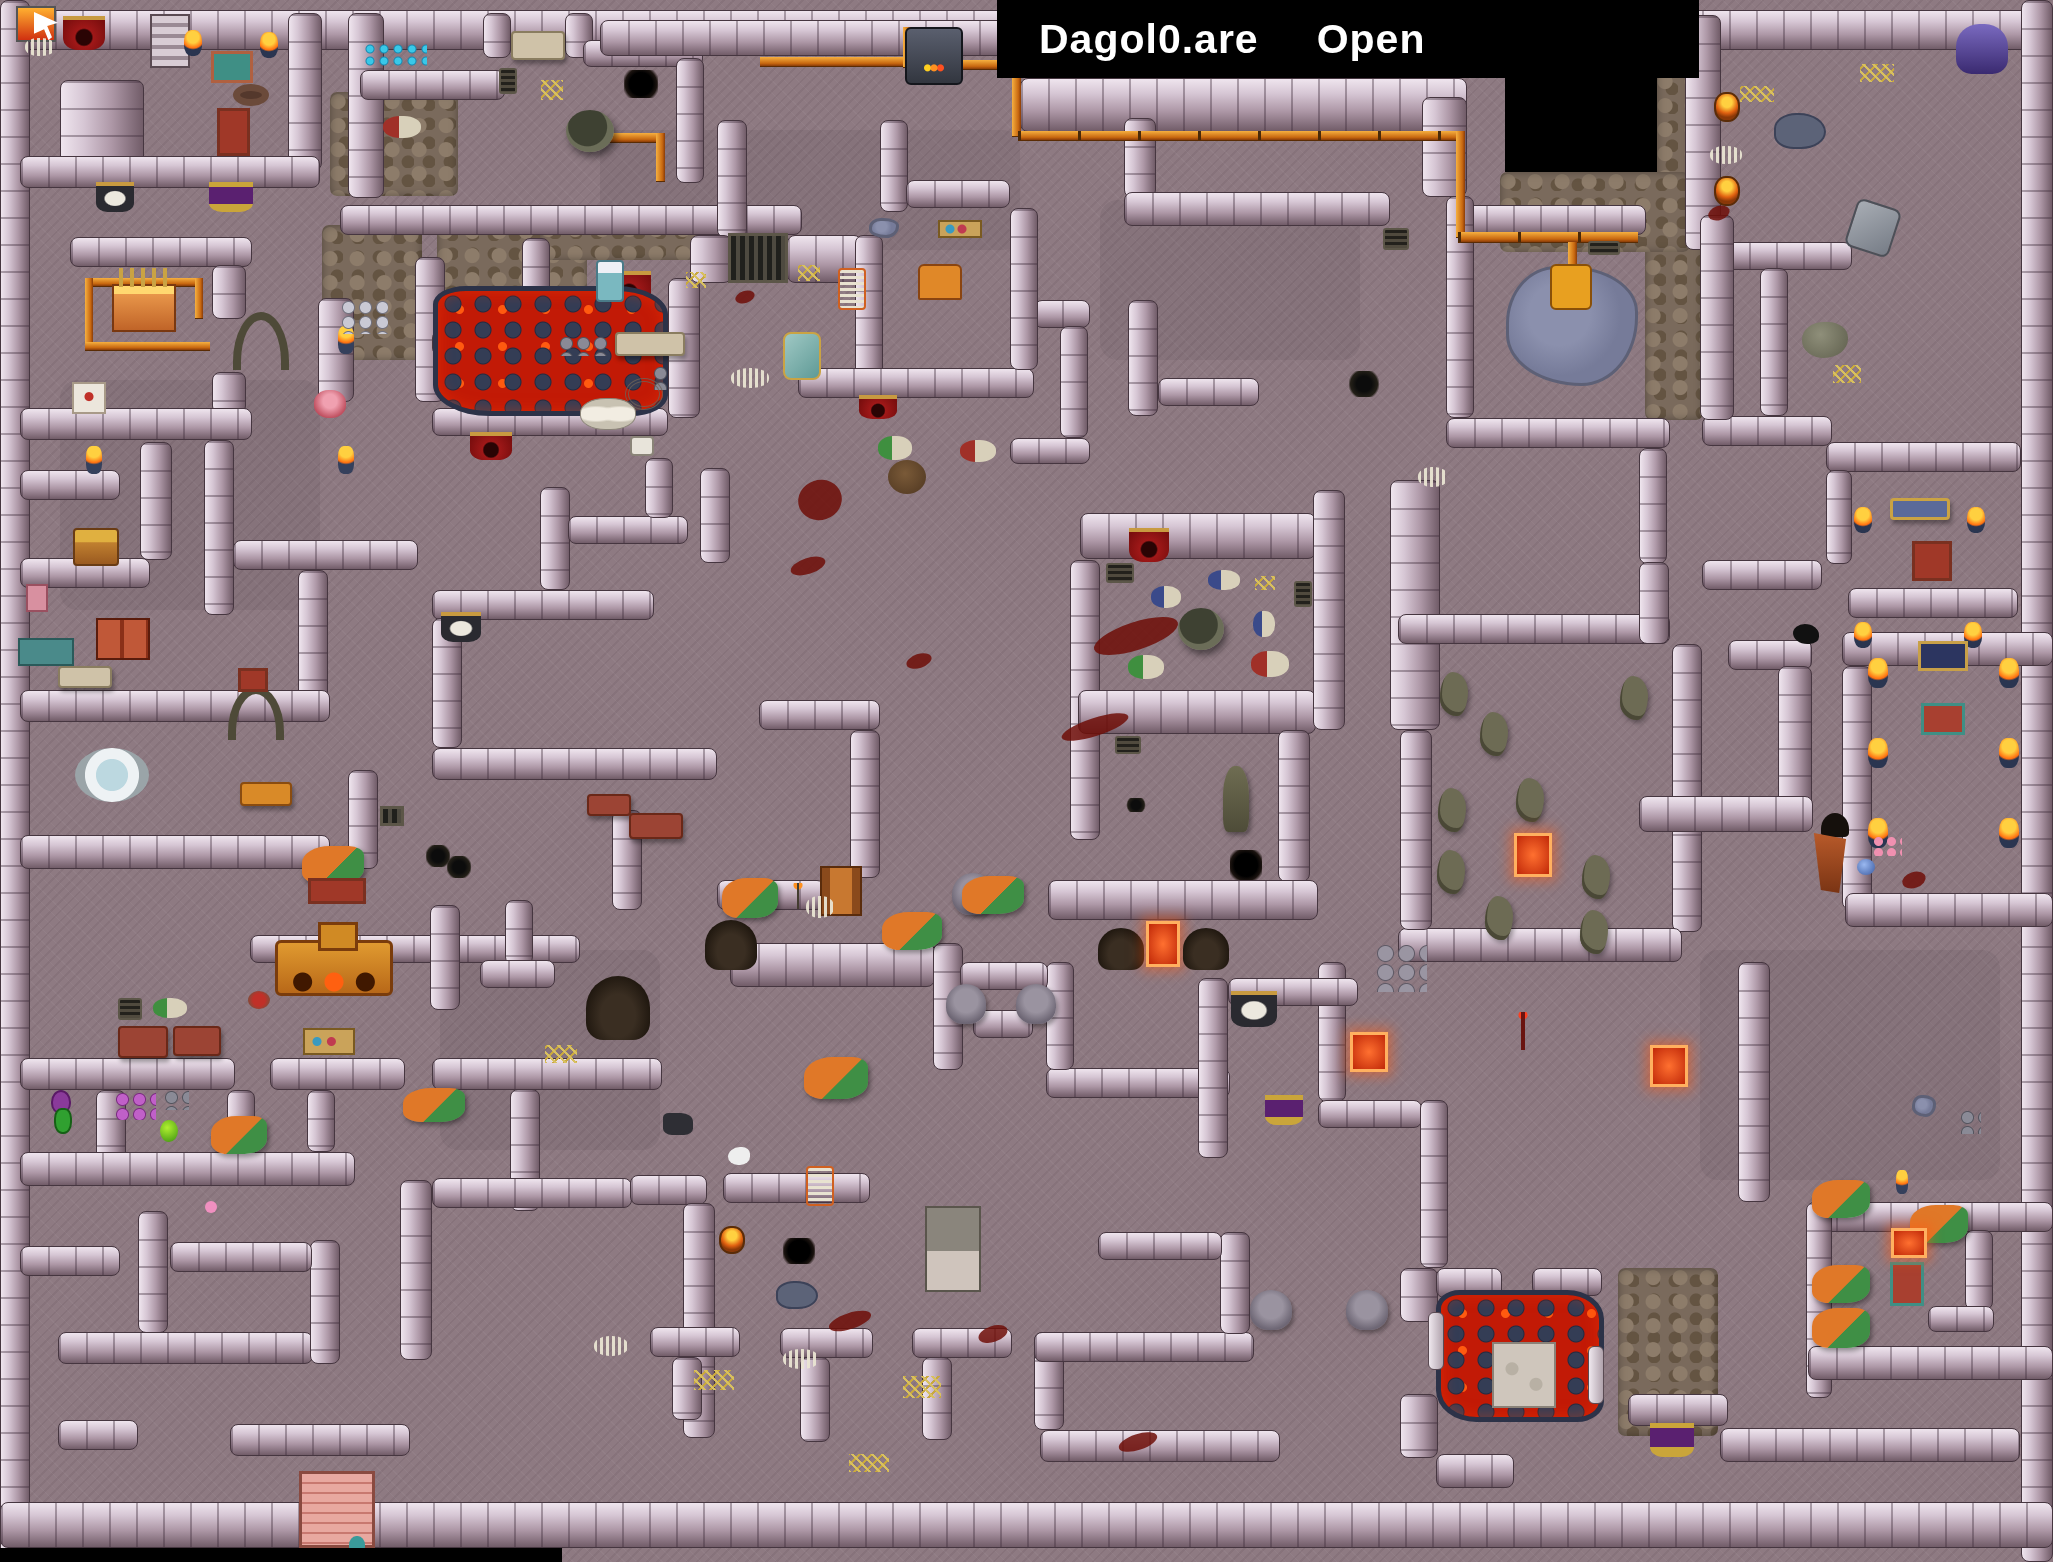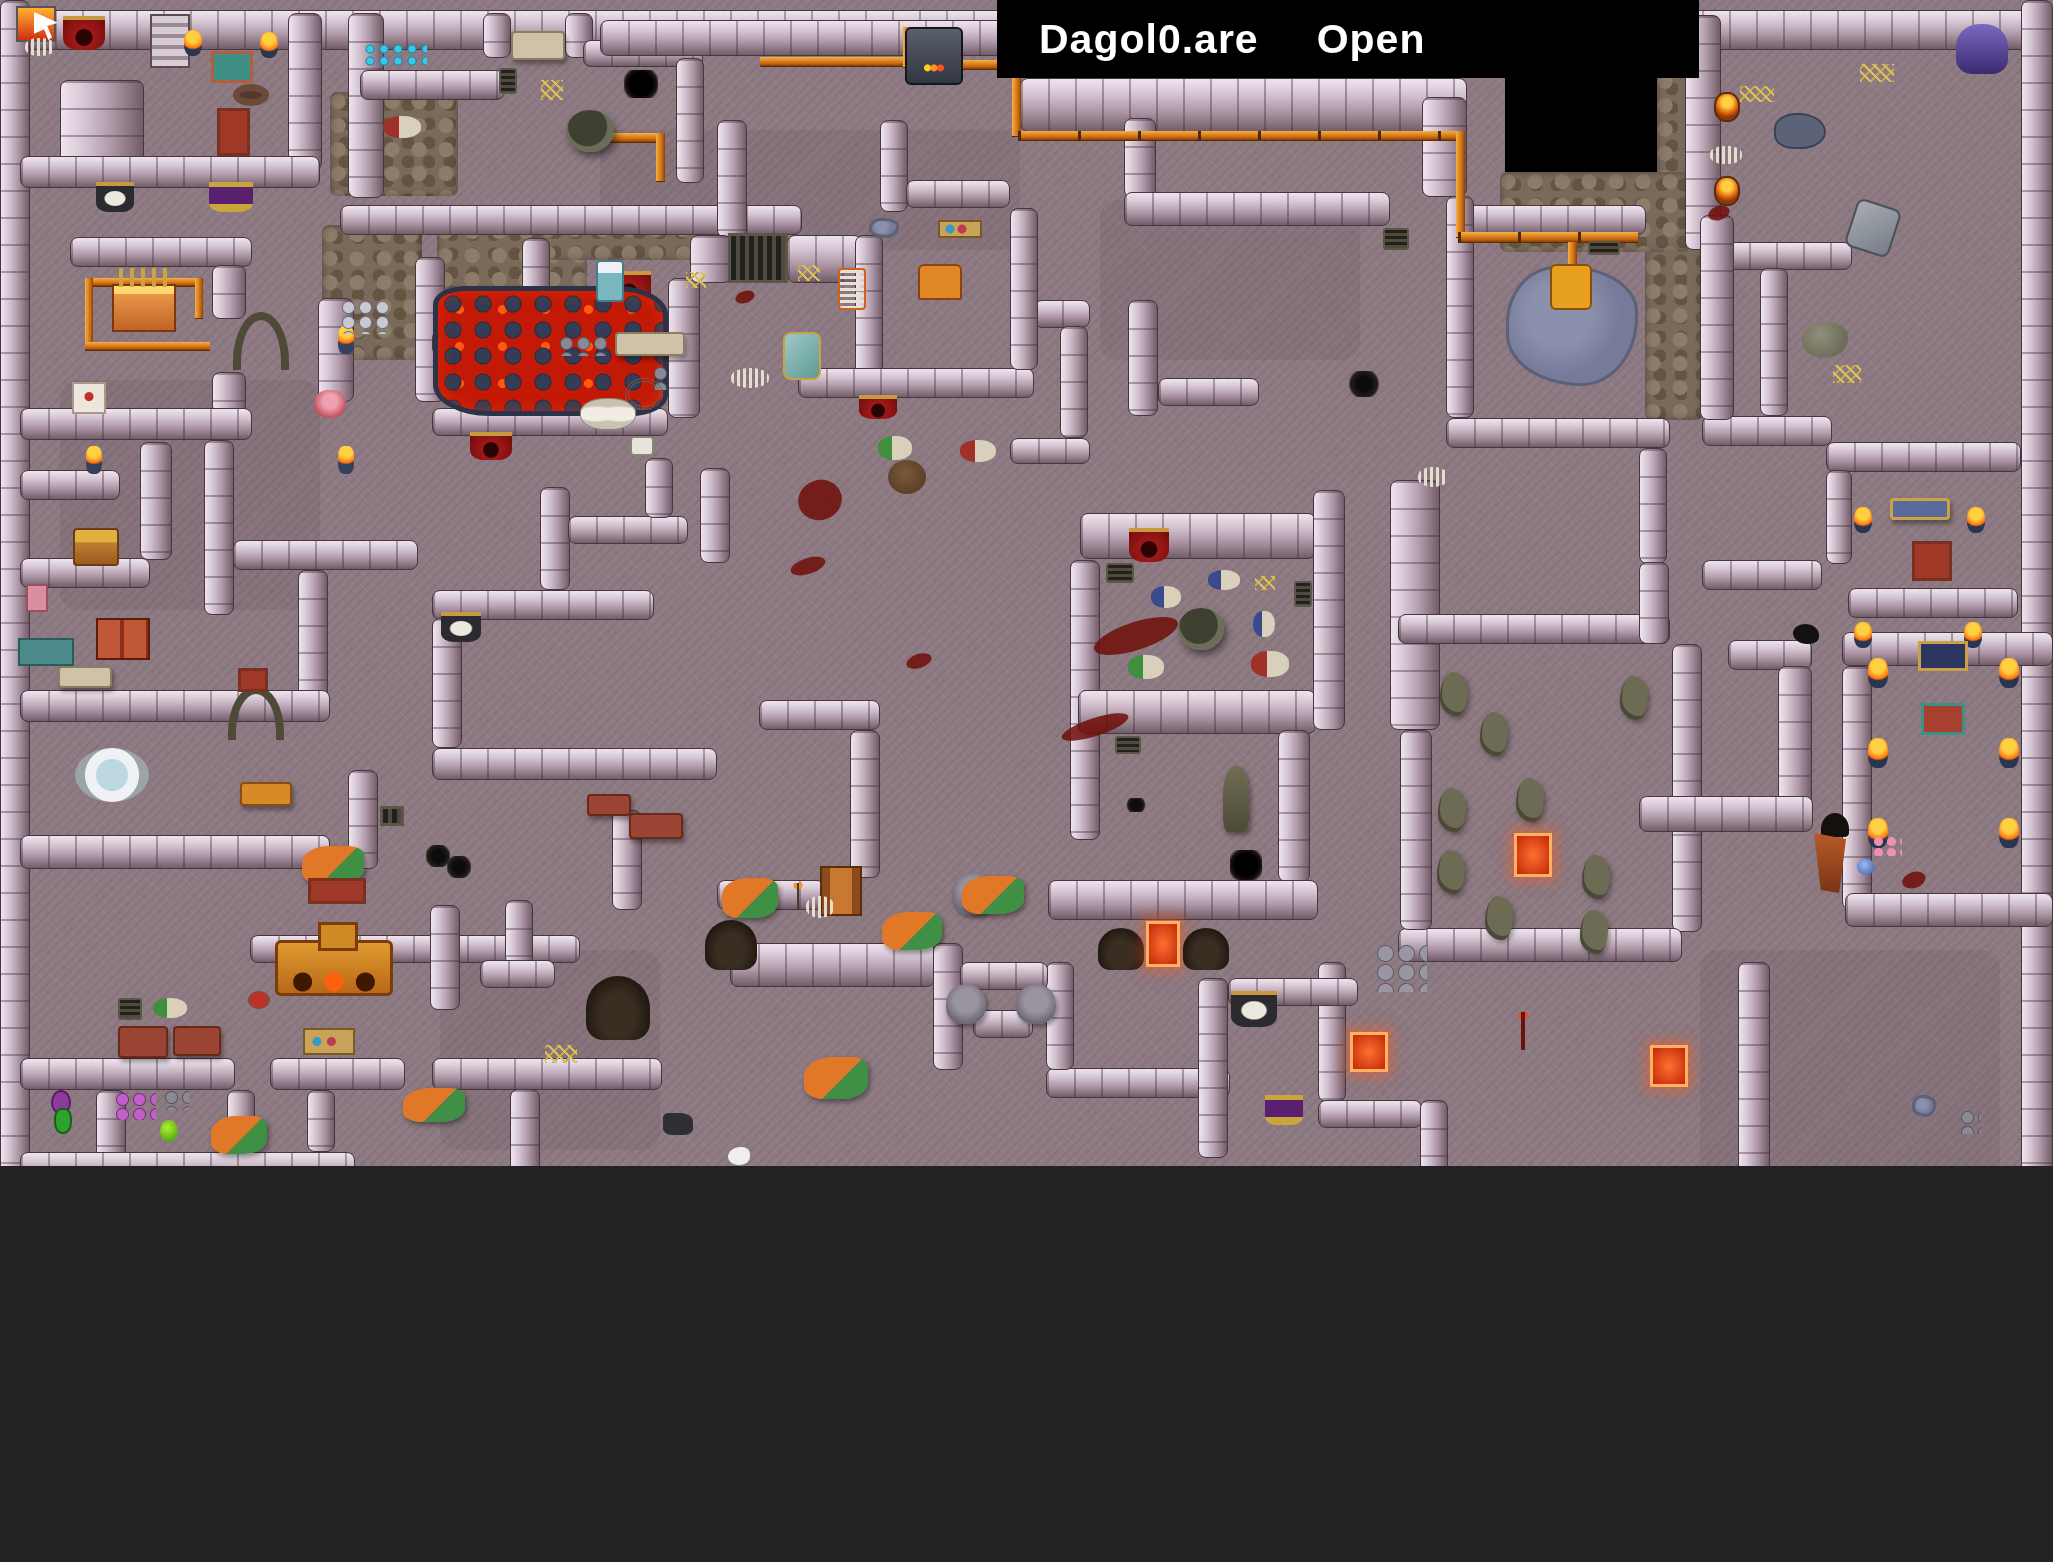--- a/index.html
+++ b/index.html
@@ -1,16 +1,16 @@
 <!DOCTYPE html>
 <html><head>
 <meta charset="utf-8">
 <style>
   html,body{margin:0;padding:0;background:#222;}
-  #stage{position:relative;width:2053px;height:1166px;overflow:hidden;
+  #stage{position:relative;width:2053px;height:1562px;overflow:hidden;
     background-color:#8e7a82;
     background-image:
       repeating-linear-gradient(135deg, rgba(40,20,30,.07) 0 2px, transparent 2px 7px),
       repeating-linear-gradient(45deg, rgba(255,240,245,.04) 0 1px, transparent 1px 9px);
     font-family:"Liberation Sans", sans-serif;}
   .shade{position:absolute;background:rgba(60,40,55,.09);border-radius:18px;}
   
   .wall{position:absolute;border:1px solid #463640;border-radius:8px;box-sizing:border-box;}
   .wall.h{background:
       repeating-linear-gradient(90deg, rgba(62,44,58,.38) 0 2px, transparent 2px 27px),

